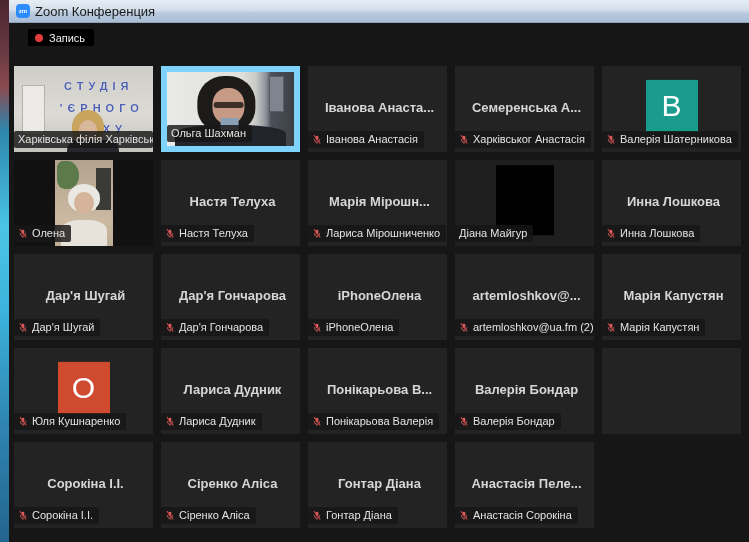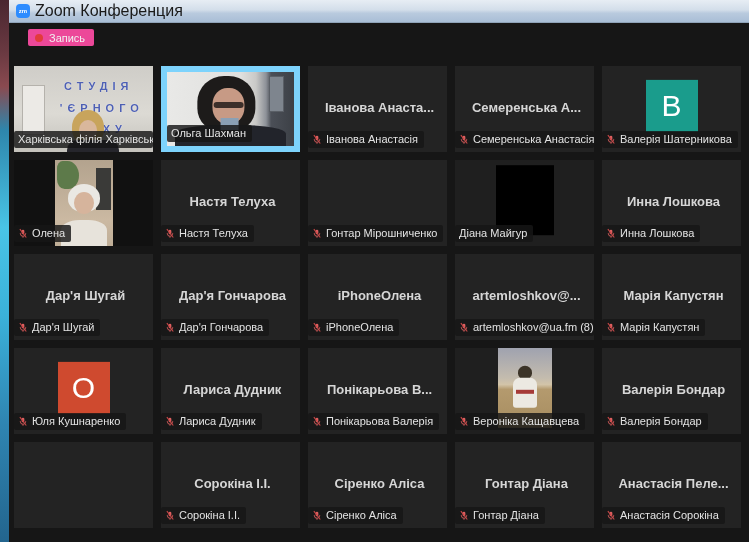--- a/index.html
+++ b/index.html
@@ -23,27 +23,27 @@
   .titlebar{
     height:22px;display:flex;align-items:center;gap:5px;padding-left:7px;
     background:linear-gradient(#e7edf4 0%,#d3deea 45%,#b9cade 60%,#a9bed6 100%);
     border-bottom:1px solid #8fa3b8;
   }
   .app-icon{
     width:14px;height:14px;border-radius:4px;background:#2d8cff;
     color:#fff;font-size:6px;font-weight:bold;
     display:flex;align-items:center;justify-content:center;flex:0 0 auto;
   }
-  .win-title{font-size:16px;color:#1a1a1a;}
+  .win-title{font-size:13px;color:#1a1a1a;}
   
   .content{position:relative;height:519px;background:#161616;}
   .recording{
     position:absolute;left:19px;top:6px;height:17px;
     display:inline-flex;align-items:center;gap:6px;padding:0 9px 0 7px;
-    background:#ec4899;border-radius:2px;justify-content:space-between;
+    background:#000000;border-radius:2px;justify-content:space-between;
   }
   .rec-dot{width:8px;height:8px;border-radius:50%;background:#e23b3b;}
   .rec-text{font-size:11px;color:#f0f0f0;}
   
   .grid{
     position:absolute;left:5px;right:8px;top:43px;
     display:grid;grid-template-columns:repeat(5,1fr);
     grid-auto-rows:86px;gap:8px;
   }
   .tile{
@@ -183,21 +183,21 @@
         </div>
         <div class="tile">
           <div class="center-name">Семеренська А...</div>
           <div class="name-label">
             <svg class="mic" width="10" height="11" viewBox="0 0 14 14">
               <rect x="5.1" y="1.6" width="3.8" height="6.6" rx="1.9" fill="#dd5f5f"></rect>
               <path d="M3.3 6.2 v1 a3.7 3.7 0 0 0 7.4 0 v-1" fill="none" stroke="#dd5f5f" stroke-width="1.2"></path>
               <line x1="7" y1="10.9" x2="7" y2="13" stroke="#dd5f5f" stroke-width="1.2"></line>
               <line x1="2.6" y1="0.8" x2="11.6" y2="12.6" stroke="#c94848" stroke-width="1.5"></line>
             </svg>
-            <span>Семеренська Анастасія</span>
+            <span>Харківськог Анастасія</span>
           </div>
         </div>
         <div class="tile">
           <div class="avatar" style="background: rgb(26, 156, 140);">В</div>
           <div class="name-label">
             <svg class="mic" width="10" height="11" viewBox="0 0 14 14">
               <rect x="5.1" y="1.6" width="3.8" height="6.6" rx="1.9" fill="#dd5f5f"></rect>
               <path d="M3.3 6.2 v1 a3.7 3.7 0 0 0 7.4 0 v-1" fill="none" stroke="#dd5f5f" stroke-width="1.2"></path>
               <line x1="7" y1="10.9" x2="7" y2="13" stroke="#dd5f5f" stroke-width="1.2"></line>
               <line x1="2.6" y1="0.8" x2="11.6" y2="12.6" stroke="#c94848" stroke-width="1.5"></line>
@@ -231,28 +231,29 @@
             <svg class="mic" width="10" height="11" viewBox="0 0 14 14">
               <rect x="5.1" y="1.6" width="3.8" height="6.6" rx="1.9" fill="#dd5f5f"></rect>
               <path d="M3.3 6.2 v1 a3.7 3.7 0 0 0 7.4 0 v-1" fill="none" stroke="#dd5f5f" stroke-width="1.2"></path>
               <line x1="7" y1="10.9" x2="7" y2="13" stroke="#dd5f5f" stroke-width="1.2"></line>
               <line x1="2.6" y1="0.8" x2="11.6" y2="12.6" stroke="#c94848" stroke-width="1.5"></line>
             </svg>
             <span>Настя Телуха</span>
           </div>
         </div>
         <div class="tile">
-          <div class="name-label">
-            <svg class="mic" width="10" height="11" viewBox="0 0 14 14">
-              <rect x="5.1" y="1.6" width="3.8" height="6.6" rx="1.9" fill="#dd5f5f"></rect>
-              <path d="M3.3 6.2 v1 a3.7 3.7 0 0 0 7.4 0 v-1" fill="none" stroke="#dd5f5f" stroke-width="1.2"></path>
-              <line x1="7" y1="10.9" x2="7" y2="13" stroke="#dd5f5f" stroke-width="1.2"></line>
-              <line x1="2.6" y1="0.8" x2="11.6" y2="12.6" stroke="#c94848" stroke-width="1.5"></line>
-            </svg>
-            <span>Гонтар Мірошниченко</span>
+          <div class="center-name">Марія Мірошн...</div>
+          <div class="name-label">
+            <svg class="mic" width="10" height="11" viewBox="0 0 14 14">
+              <rect x="5.1" y="1.6" width="3.8" height="6.6" rx="1.9" fill="#dd5f5f"></rect>
+              <path d="M3.3 6.2 v1 a3.7 3.7 0 0 0 7.4 0 v-1" fill="none" stroke="#dd5f5f" stroke-width="1.2"></path>
+              <line x1="7" y1="10.9" x2="7" y2="13" stroke="#dd5f5f" stroke-width="1.2"></line>
+              <line x1="2.6" y1="0.8" x2="11.6" y2="12.6" stroke="#c94848" stroke-width="1.5"></line>
+            </svg>
+            <span>Лариса Мірошниченко</span>
           </div>
         </div>
         <div class="tile">
           <div class="scene video-black">
             <div class="bk-square"></div>
           </div>
           <div class="name-label">
             <span>Діана Майгур</span>
           </div>
         </div>
@@ -306,21 +307,21 @@
         </div>
         <div class="tile">
           <div class="center-name">artemloshkov@...</div>
           <div class="name-label">
             <svg class="mic" width="10" height="11" viewBox="0 0 14 14">
               <rect x="5.1" y="1.6" width="3.8" height="6.6" rx="1.9" fill="#dd5f5f"></rect>
               <path d="M3.3 6.2 v1 a3.7 3.7 0 0 0 7.4 0 v-1" fill="none" stroke="#dd5f5f" stroke-width="1.2"></path>
               <line x1="7" y1="10.9" x2="7" y2="13" stroke="#dd5f5f" stroke-width="1.2"></line>
               <line x1="2.6" y1="0.8" x2="11.6" y2="12.6" stroke="#c94848" stroke-width="1.5"></line>
             </svg>
-            <span>artemloshkov@ua.fm (8)</span>
+            <span>artemloshkov@ua.fm (2)</span>
           </div>
         </div>
         <div class="tile">
           <div class="center-name">Марія Капустян</div>
           <div class="name-label">
             <svg class="mic" width="10" height="11" viewBox="0 0 14 14">
               <rect x="5.1" y="1.6" width="3.8" height="6.6" rx="1.9" fill="#dd5f5f"></rect>
               <path d="M3.3 6.2 v1 a3.7 3.7 0 0 0 7.4 0 v-1" fill="none" stroke="#dd5f5f" stroke-width="1.2"></path>
               <line x1="7" y1="10.9" x2="7" y2="13" stroke="#dd5f5f" stroke-width="1.2"></line>
               <line x1="2.6" y1="0.8" x2="11.6" y2="12.6" stroke="#c94848" stroke-width="1.5"></line>
@@ -355,38 +356,20 @@
         <div class="tile">
           <div class="center-name">Понікарьова В...</div>
           <div class="name-label">
             <svg class="mic" width="10" height="11" viewBox="0 0 14 14">
               <rect x="5.1" y="1.6" width="3.8" height="6.6" rx="1.9" fill="#dd5f5f"></rect>
               <path d="M3.3 6.2 v1 a3.7 3.7 0 0 0 7.4 0 v-1" fill="none" stroke="#dd5f5f" stroke-width="1.2"></path>
               <line x1="7" y1="10.9" x2="7" y2="13" stroke="#dd5f5f" stroke-width="1.2"></line>
               <line x1="2.6" y1="0.8" x2="11.6" y2="12.6" stroke="#c94848" stroke-width="1.5"></line>
             </svg>
             <span>Понікарьова Валерія</span>
-          </div>
-        </div>
-        <div class="tile">
-          <div class="scene video-photo">
-            <div class="ph-frame">
-              <div class="ph-head"></div>
-              <div class="ph-body"></div>
-              <div class="ph-sash"></div>
-            </div>
-          </div>
-          <div class="name-label">
-            <svg class="mic" width="10" height="11" viewBox="0 0 14 14">
-              <rect x="5.1" y="1.6" width="3.8" height="6.6" rx="1.9" fill="#dd5f5f"></rect>
-              <path d="M3.3 6.2 v1 a3.7 3.7 0 0 0 7.4 0 v-1" fill="none" stroke="#dd5f5f" stroke-width="1.2"></path>
-              <line x1="7" y1="10.9" x2="7" y2="13" stroke="#dd5f5f" stroke-width="1.2"></line>
-              <line x1="2.6" y1="0.8" x2="11.6" y2="12.6" stroke="#c94848" stroke-width="1.5"></line>
-            </svg>
-            <span>Вероніка Кащавцева</span>
           </div>
         </div>
         <div class="tile">
           <div class="center-name">Валерія Бондар</div>
           <div class="name-label">
             <svg class="mic" width="10" height="11" viewBox="0 0 14 14">
               <rect x="5.1" y="1.6" width="3.8" height="6.6" rx="1.9" fill="#dd5f5f"></rect>
               <path d="M3.3 6.2 v1 a3.7 3.7 0 0 0 7.4 0 v-1" fill="none" stroke="#dd5f5f" stroke-width="1.2"></path>
               <line x1="7" y1="10.9" x2="7" y2="13" stroke="#dd5f5f" stroke-width="1.2"></line>
               <line x1="2.6" y1="0.8" x2="11.6" y2="12.6" stroke="#c94848" stroke-width="1.5"></line>

